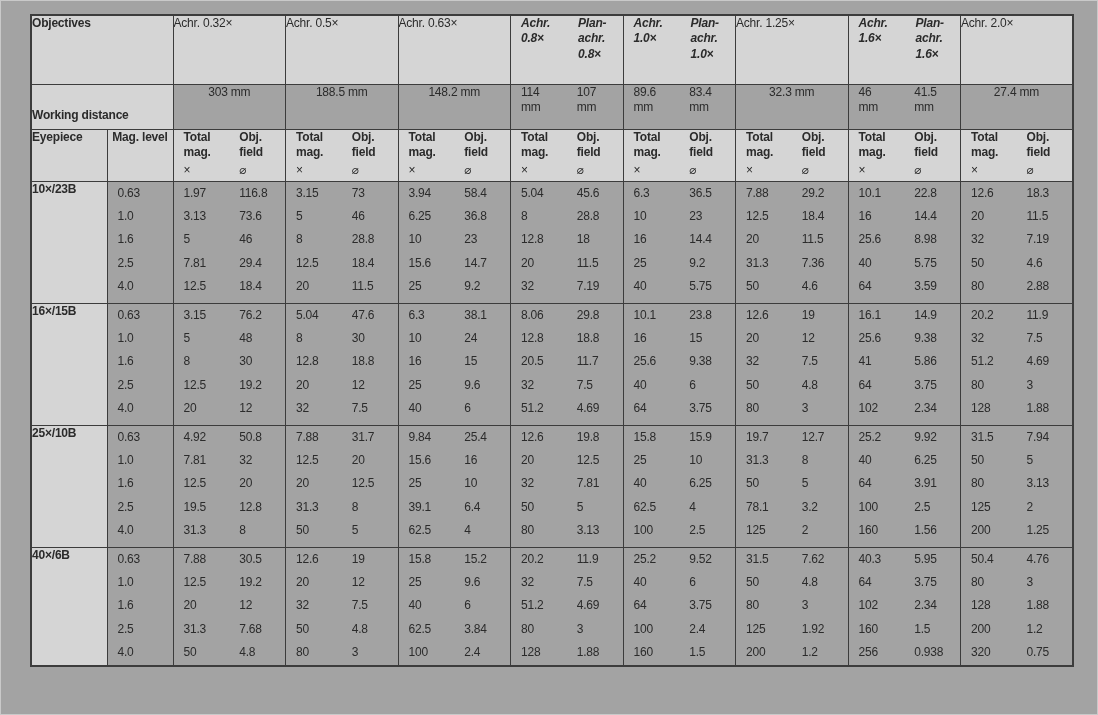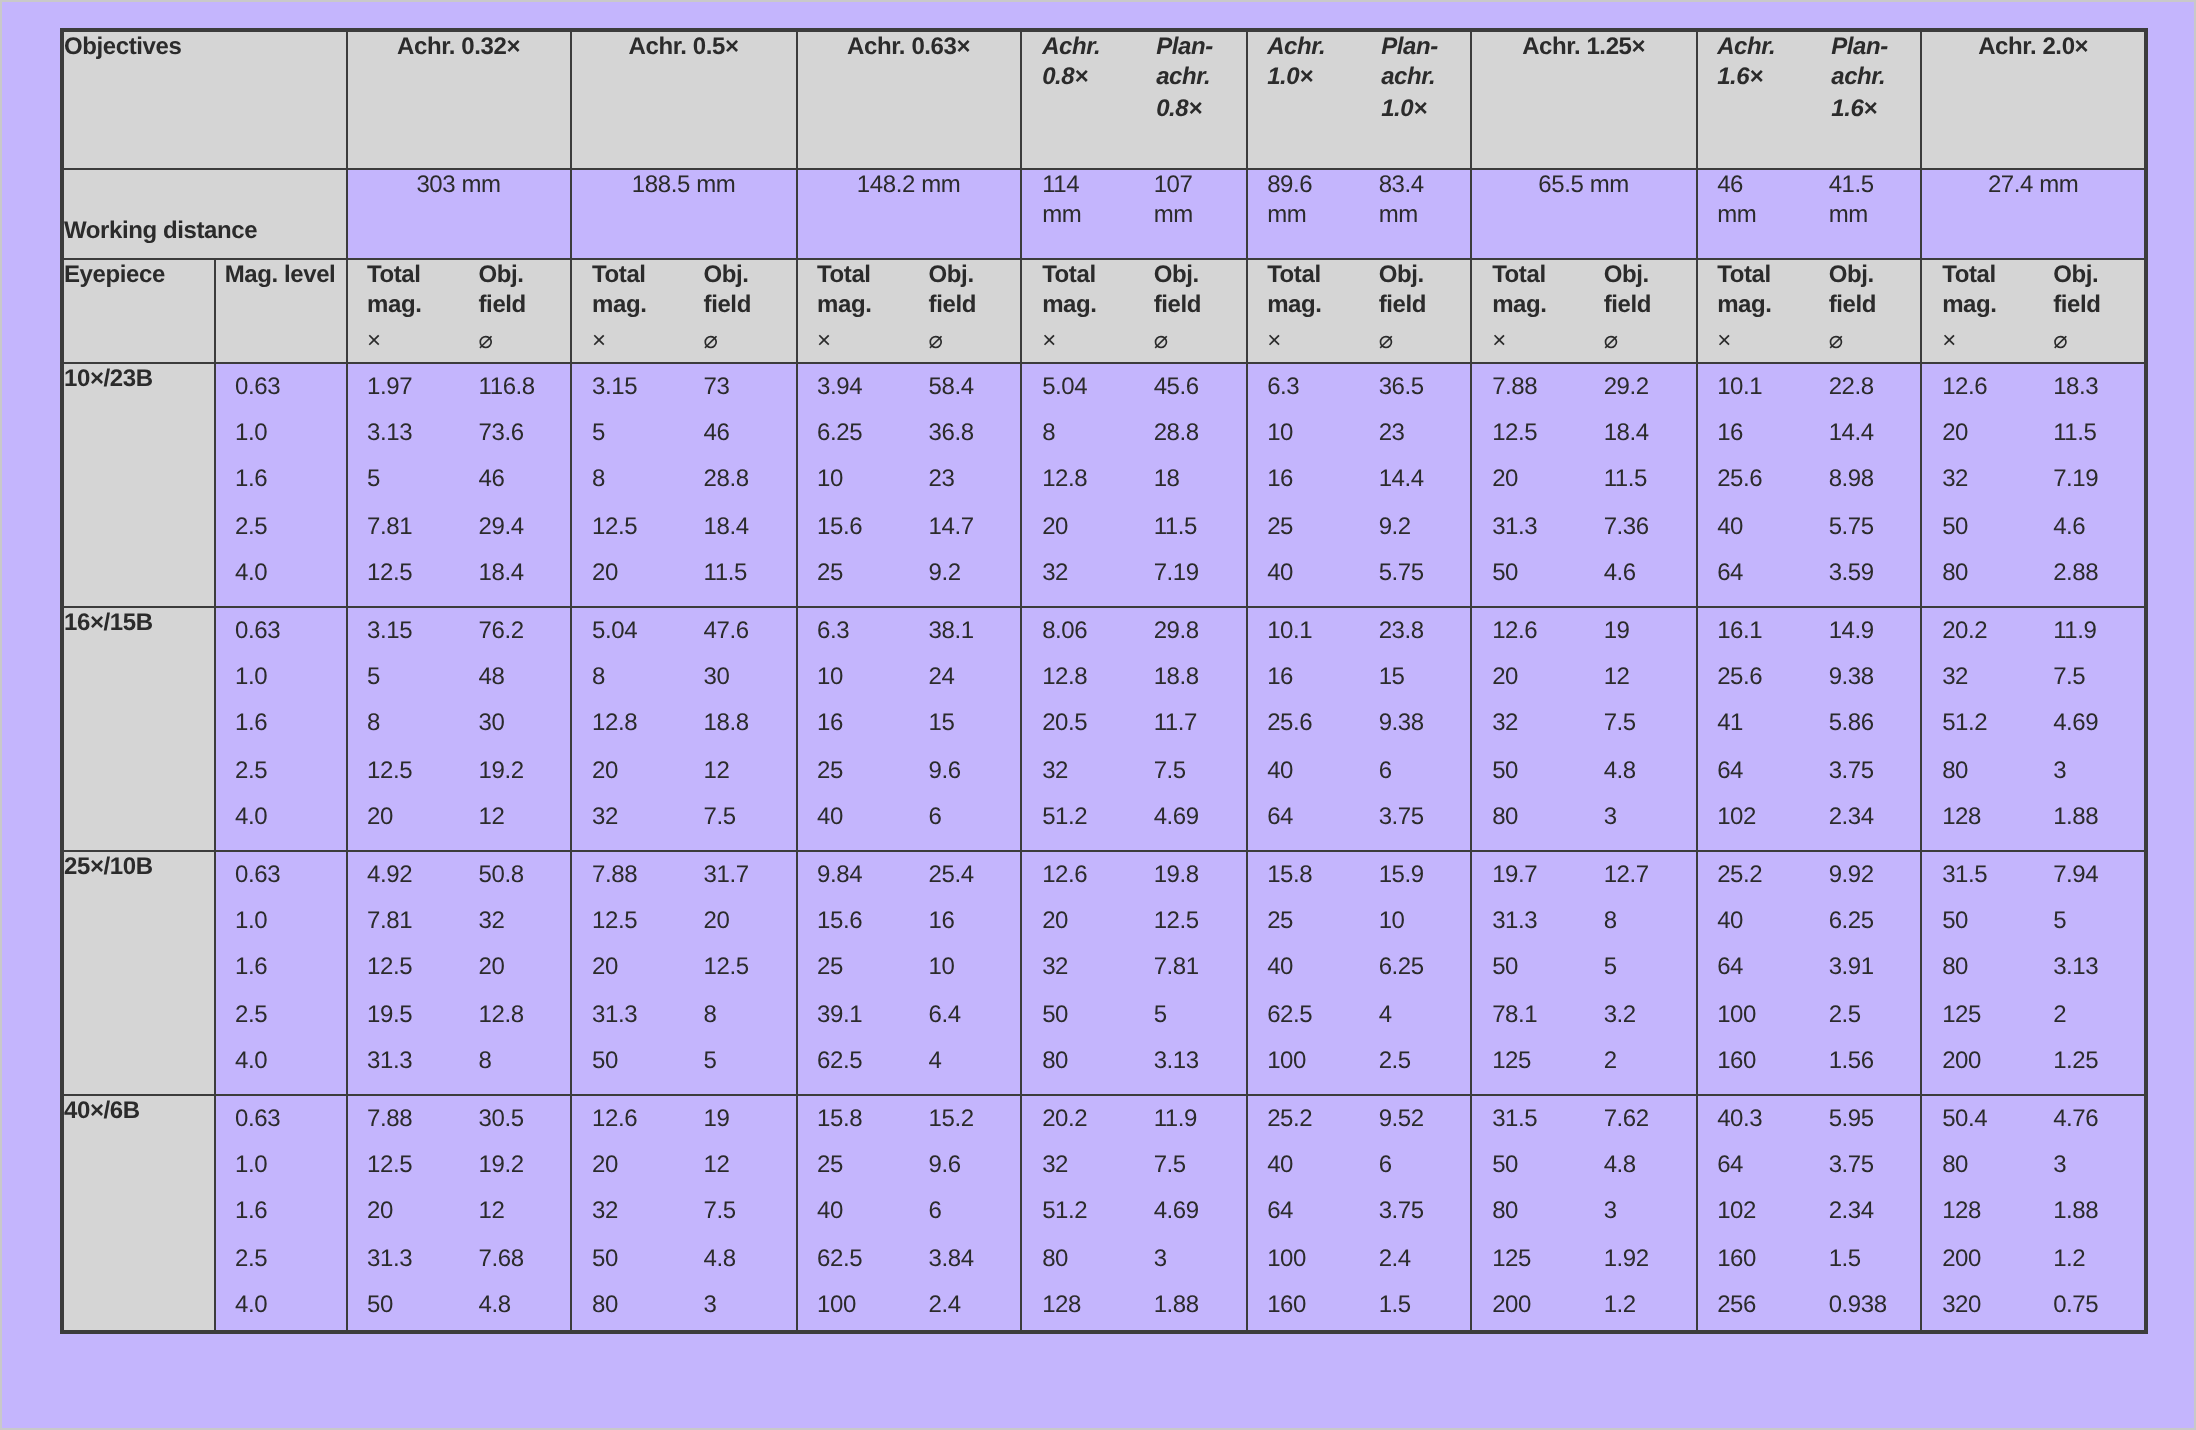--- a/index.html
+++ b/index.html
@@ -1,19 +1,19 @@
 <!DOCTYPE html>
 <html><head>
 <meta charset="utf-8">
 <style>
   html, body { margin: 0; padding: 0; background: #ffffff; }
   .page {
     position: relative;
     width: 1098px; height: 715px;
-    background: #c4b5fd;
+    background: #a3a3a3;
     border: 1px solid #c9c9c9;
     box-sizing: border-box;
     font-family: "Liberation Sans", "DejaVu Sans", sans-serif;
     color: #2b2b2b;
   }
   table.spec {
     position: absolute;
     left: 29px; top: 13px;
     width: 1042px;
     border-collapse: collapse;
@@ -31,21 +31,21 @@
   .gray { background: #d5d5d5; }
   .bold { font-weight: bold; }
   tr.r-obj  { height: 69px; }
   tr.r-wd   { height: 45px; }
   tr.r-sub  { height: 52px; }
   tr.r-body { height: 122px; }
   tr.r-body-last { height: 118px; }
 
   td.lbl { padding: 7px 6px 0 10px; font-weight: bold; }
   tr.r-wd td.lbl { vertical-align: middle; padding-top: 16px; }
-  td.obj-merged { text-align: center; font-weight: bold; padding-top: 7px; }
+  td.obj-merged { font-weight: normal; padding-top: 7px; }
   td.wd-merged  { text-align: center; vertical-align: middle; }
   td.maglbl { text-align: center; padding-top: 7px; font-weight: bold; }
 
   .halves { display: flex; width: 100%; }
   .half {
     flex: 0 0 50%;
     box-sizing: border-box;
     padding: 0 18px 0 10px;
     line-height: 1.28;
   }
@@ -133,21 +133,21 @@
            <div class="half">107 mm</div>
          </div>
        </td>
           <td colspan="2" class="wd-split">
          <div class="halves">
            <div class="half">89.6 mm</div>
            <div class="half">83.4 mm</div>
          </div>
        </td>
           <td colspan="2" class="wd-merged">
-         <span>65.5 mm</span>
+         <span>32.3 mm</span>
        </td>
           <td colspan="2" class="wd-split">
          <div class="halves">
            <div class="half">46 mm</div>
            <div class="half">41.5 mm</div>
          </div>
        </td>
           <td colspan="2" class="wd-merged">
          <span>27.4 mm</span>
        </td>

